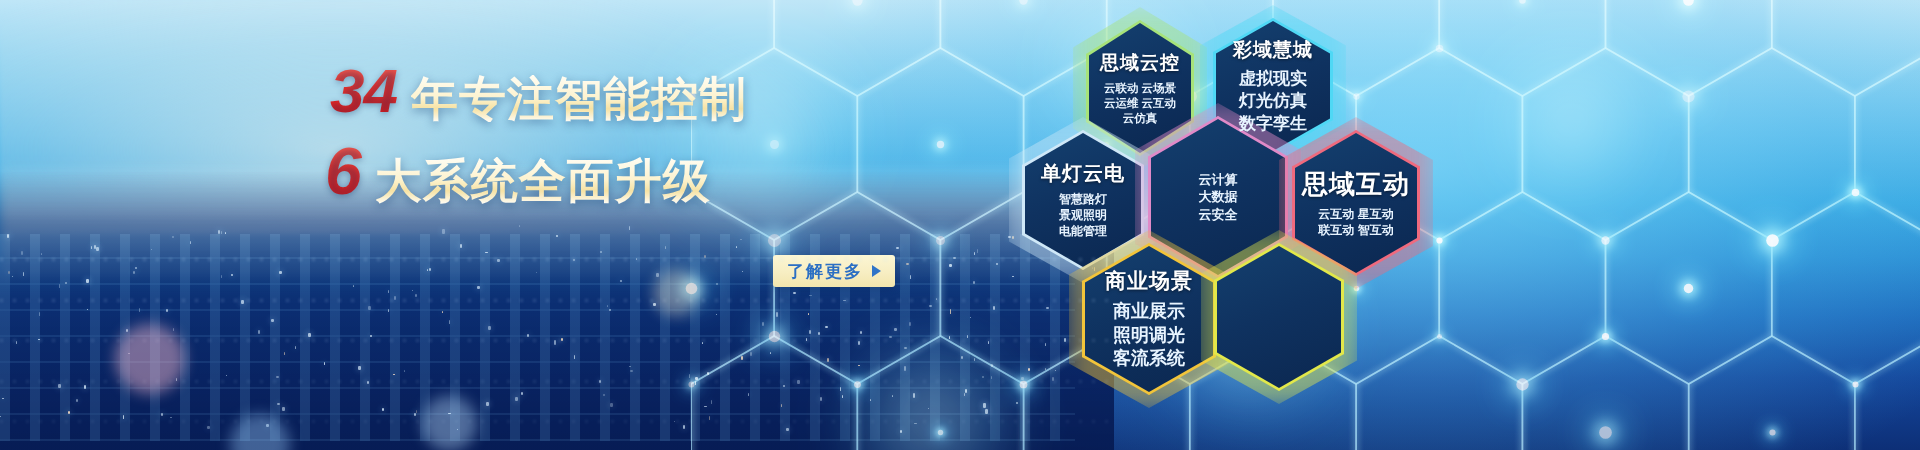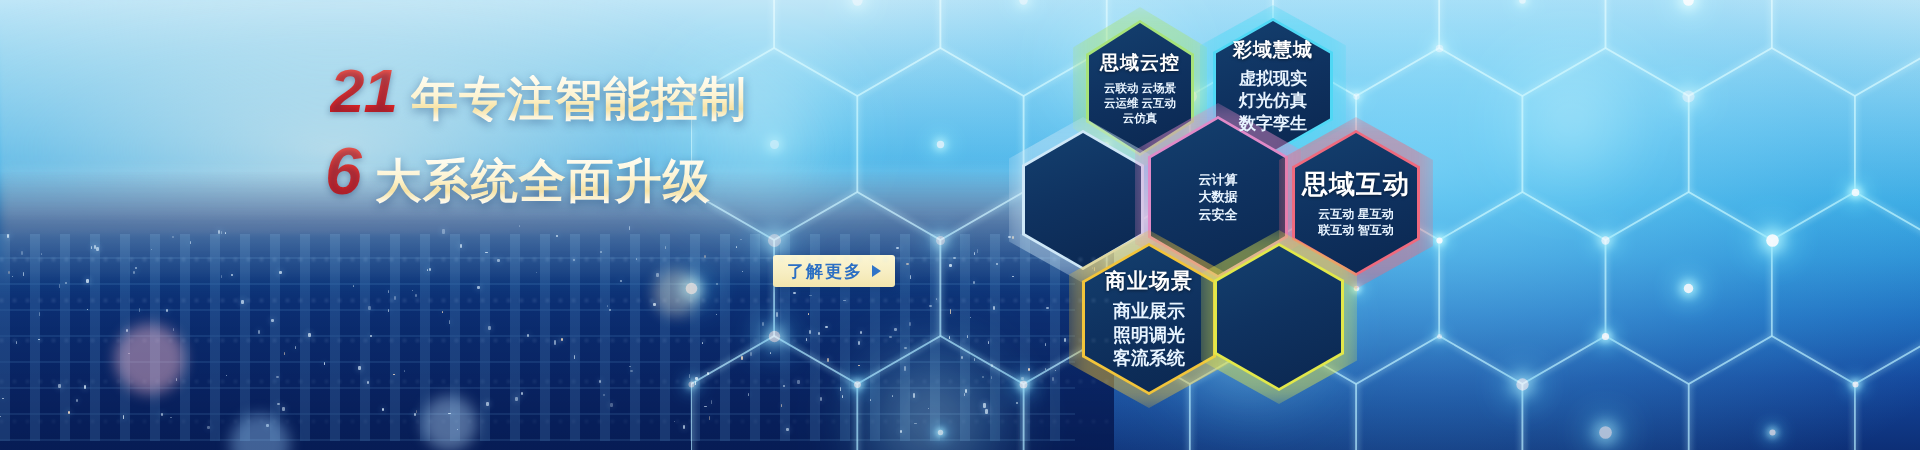--- a/index.html
+++ b/index.html
@@ -400,21 +400,21 @@
       <div class="glowdot" style="left: 1076.3px; top: 427.5px; transform: scale(0.68); opacity: 0.74;"></div>
       <div class="flare" style="left: -50px; top: 10px; width: 240px; height: 240px; opacity: 0.55;"></div>
       <div class="flare" style="left: 455px; top: 225px; width: 210px; height: 210px; opacity: 0.55;"></div>
       <div class="flare" style="left: 140px; top: 320px; width: 200px; height: 200px; opacity: 0.55;"></div>
       <div class="flare" style="left: 785px; top: 25px; width: 190px; height: 190px; opacity: 0.55;"></div>
       <div class="flare" style="left: 345px; top: -25px; width: 170px; height: 170px; opacity: 0.55;"></div>
     </div>
 
   <div class="headline">
     <div class="line line1">
-      <span class="num">21</span>
+      <span class="num">34</span>
       <span class="cn">年专注智能控制</span>
     </div>
     <div class="line line2">
       <span class="num big">6</span>
       <span class="cn">大系统全面升级</span>
     </div>
   </div>
 
   <div class="cta">
     <span class="cta-label">了解更多</span>
@@ -445,20 +445,28 @@
             <div>虚拟现实</div>
             <div>灯光仿真</div>
             <div>数字孪生</div>
           </div>
         </div>
       </div>
       <div class="hex" style="left: 1022px; top: 130px; width: 122px; height: 140px;">
         <div style="position: absolute; inset: -13px; clip-path: polygon(50% 0%, 100% 25%, 100% 75%, 50% 100%, 0% 75%, 0% 25%); background: rgba(207, 232, 248, 0.8); filter: blur(11px); opacity: 0.55;"></div>
         <div class="hex-border" style="background: rgb(207, 232, 248); box-shadow: rgba(207, 232, 248, 0.8) 0px 0px 14px;"></div>
         <div class="hex-fill" style="background: linear-gradient(160deg, rgb(20, 64, 111) 0%, rgb(15, 50, 96) 48%, rgb(11, 39, 80) 100%);"></div>
+        <div class="hex-inner">
+          <div class="hex-title" style="font-size: 20px; margin-bottom: 5px;">单灯云电</div>
+          <div class="hex-sub" style="font-size: 12px;">
+            <div>智慧路灯</div>
+            <div>景观照明</div>
+            <div>电能管理</div>
+          </div>
+        </div>
       </div>
       <div class="hex" style="left: 1148px; top: 116px; width: 140px; height: 162px;">
         <div style="position: absolute; inset: -13px; clip-path: polygon(50% 0%, 100% 25%, 100% 75%, 50% 100%, 0% 75%, 0% 25%); background: rgba(224, 138, 200, 0.85); filter: blur(11px); opacity: 0.55;"></div>
         <div class="hex-border" style="background: rgb(224, 138, 200); box-shadow: rgba(224, 138, 200, 0.85) 0px 0px 14px;"></div>
         <div class="hex-fill" style="background: linear-gradient(160deg, rgb(20, 64, 111) 0%, rgb(15, 50, 96) 48%, rgb(11, 39, 80) 100%);"></div>
         <div class="hex-inner">
           <div class="hex-sub" style="font-size: 13px;">
             <div>云计算</div>
             <div>大数据</div>
             <div>云安全</div>

